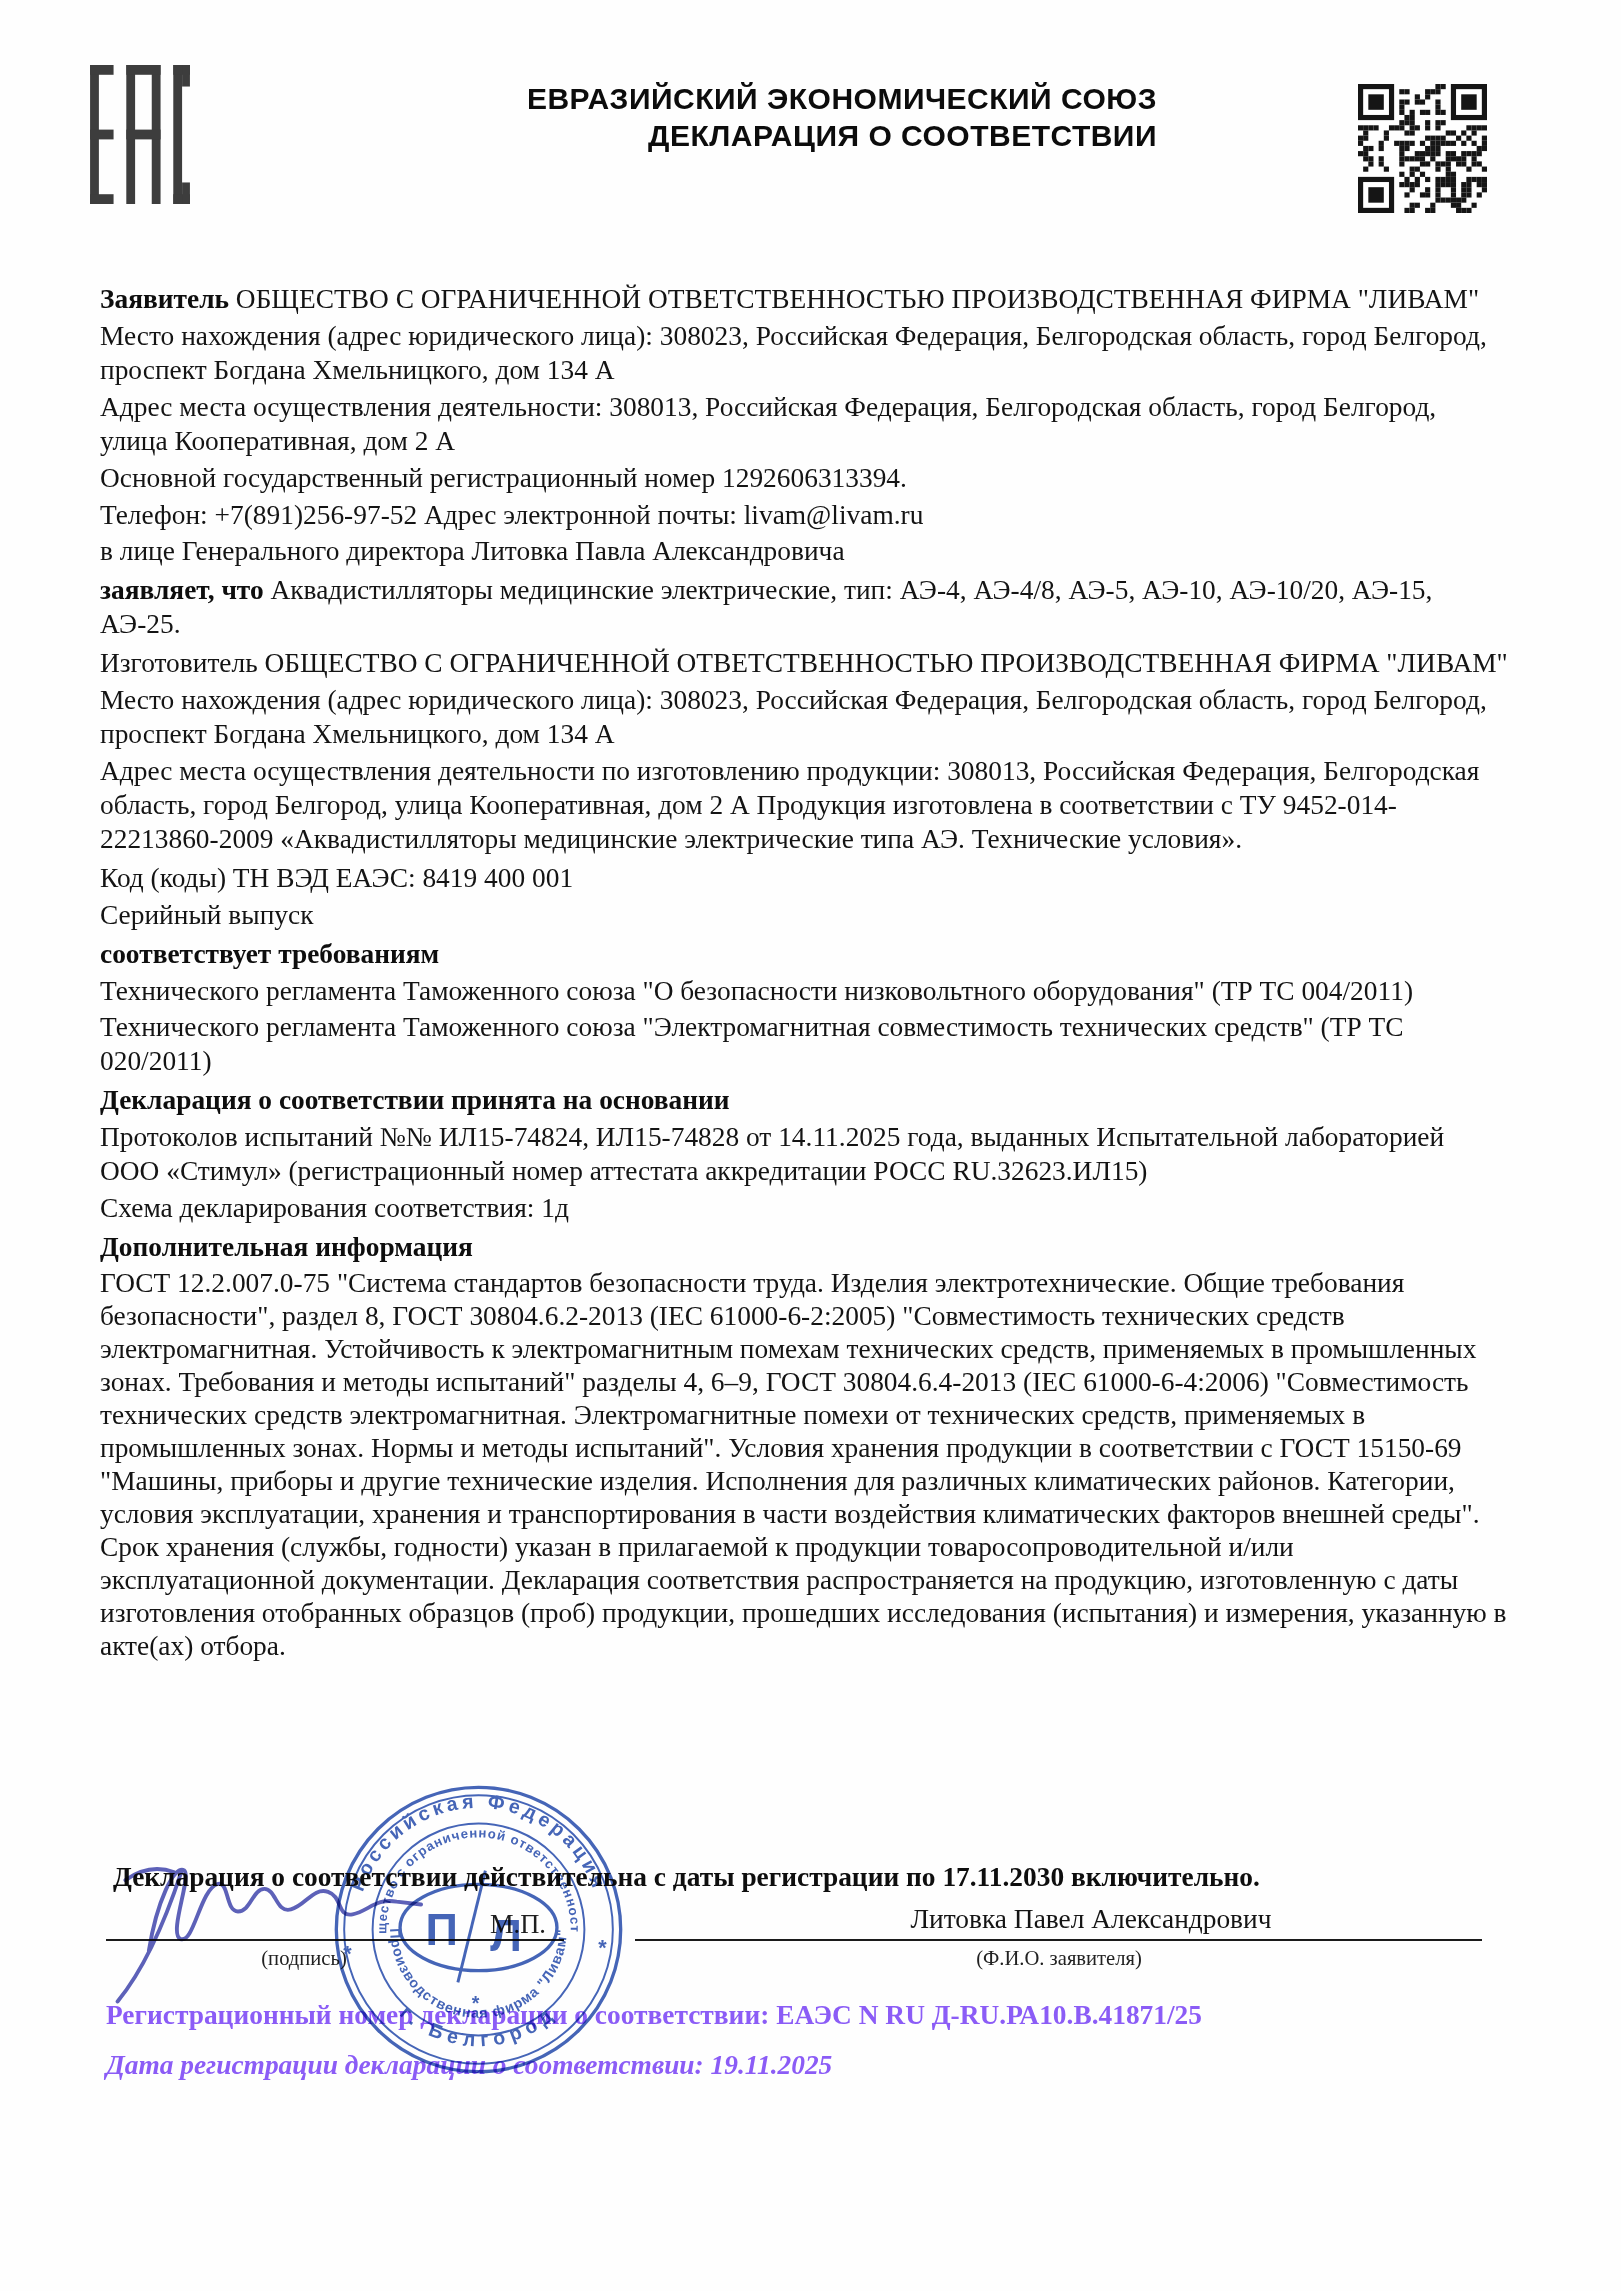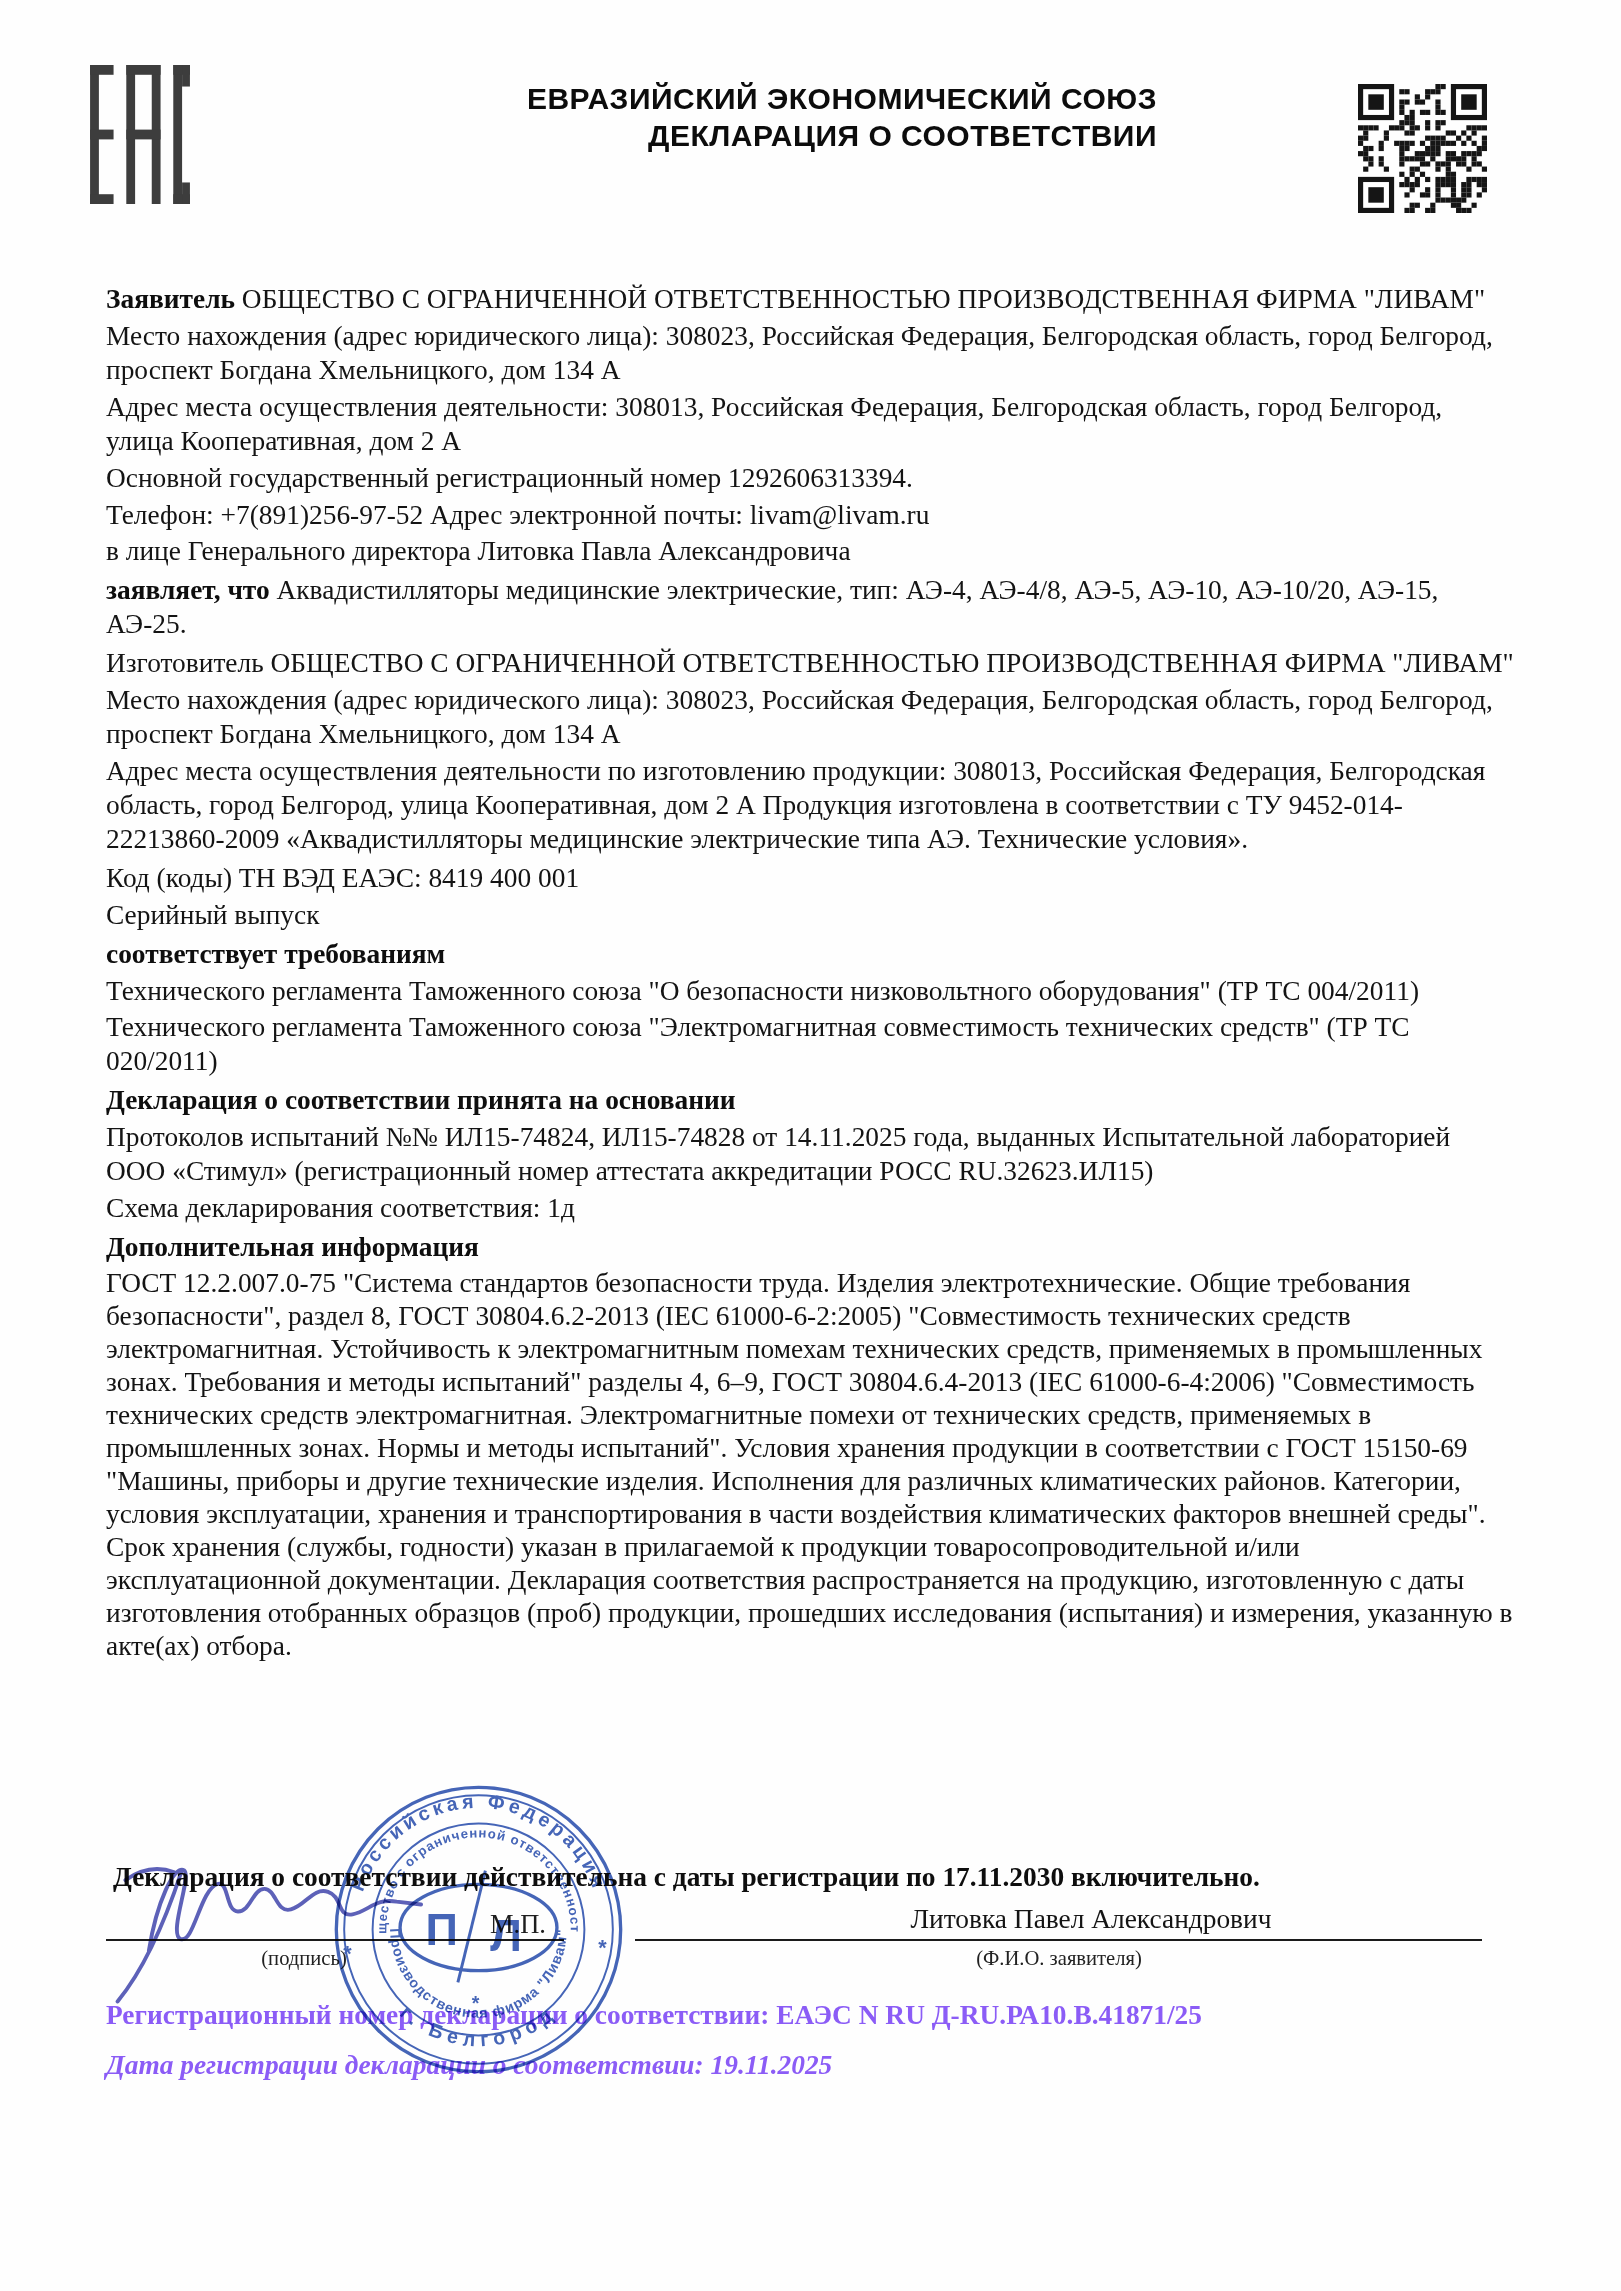--- a/index.html
+++ b/index.html
@@ -18,21 +18,21 @@
   .doc-title{
     position:absolute;left:255px;top:80px;width:902px;
     text-align:right;
     font-family:"Liberation Sans", sans-serif;
     font-weight:bold;font-size:30px;line-height:37px;
     color:#0c0c0c;letter-spacing:0.5px;
   }
   .qr{position:absolute;left:1358px;top:84px;width:129px;height:129px;}
   
   .doc-body{
-    position:absolute;left:106px;top:282px;width:1409px;
+    position:absolute;left:100px;top:282px;width:1409px;
     font-size:27.4px;line-height:34px;
     text-align:left;
   }
   .doc-body p{margin:0 0 2.9px 0;}
   .doc-body p.gap{margin-top:4.9px;}
   .doc-body p.tight{line-height:33px;}
   b{font-weight:bold;color:#0e0e0e;}
   
   .validity{
     position:absolute;left:113px;top:1862px;width:1409px;

